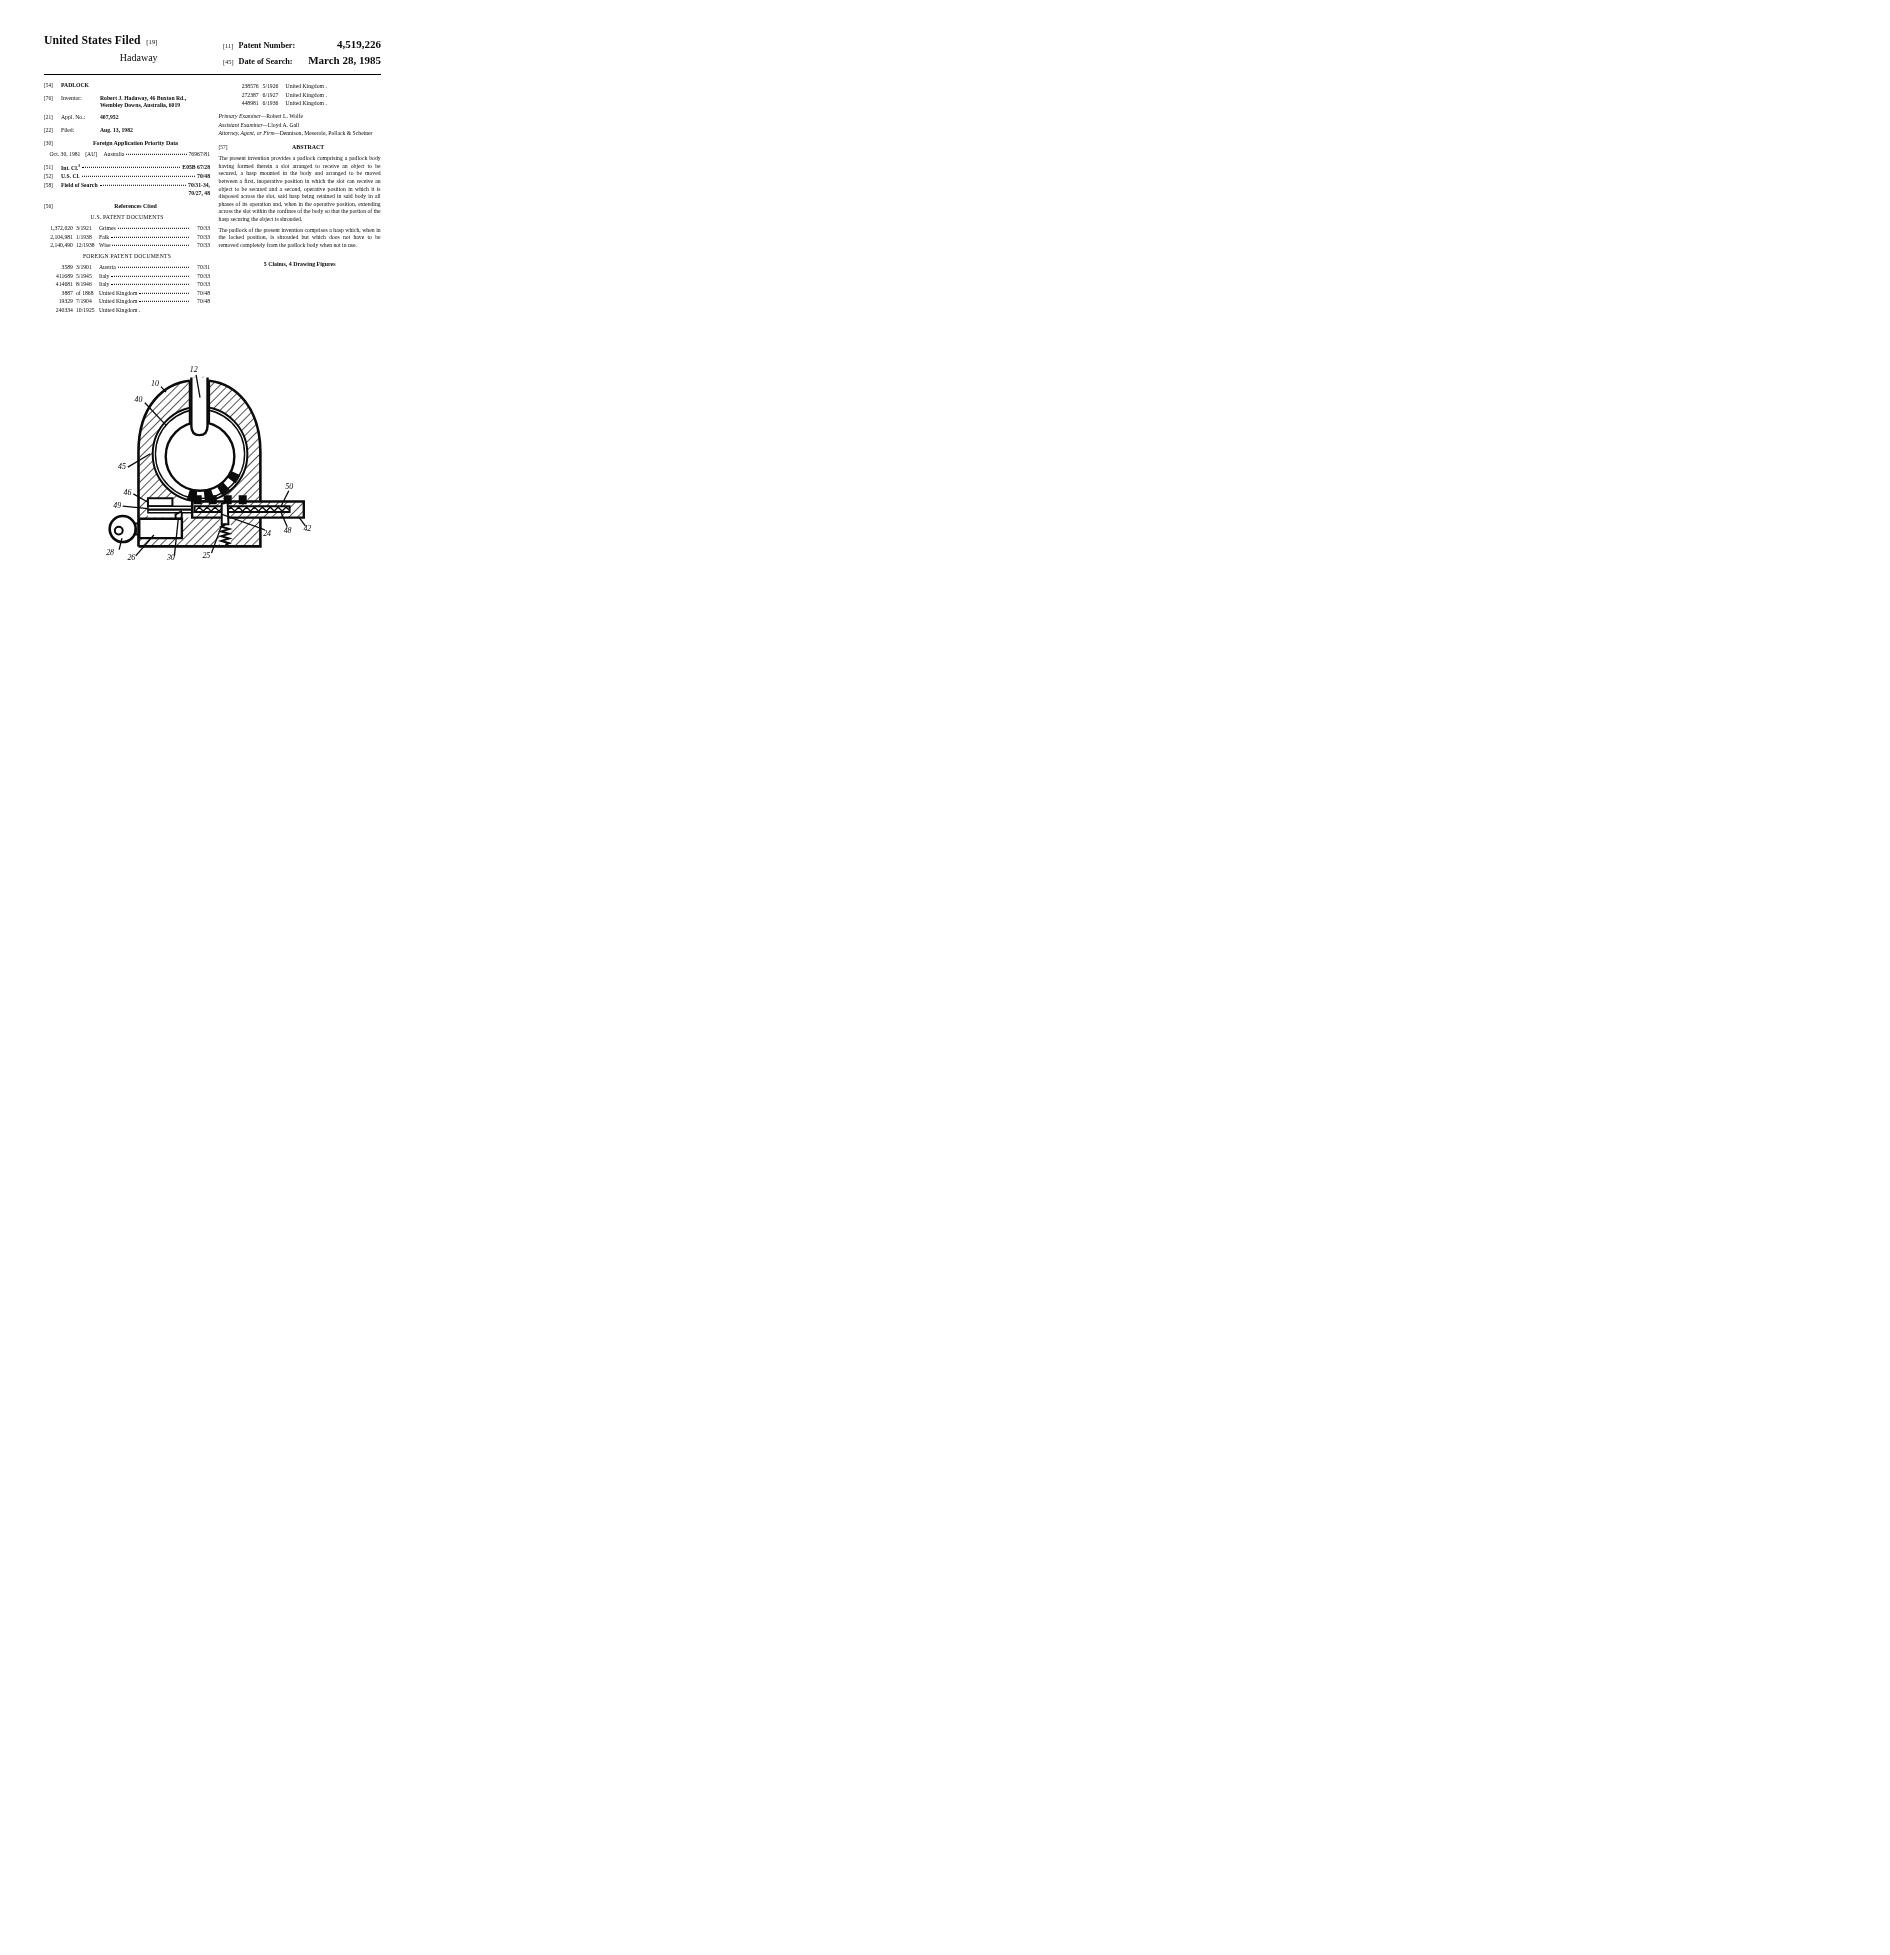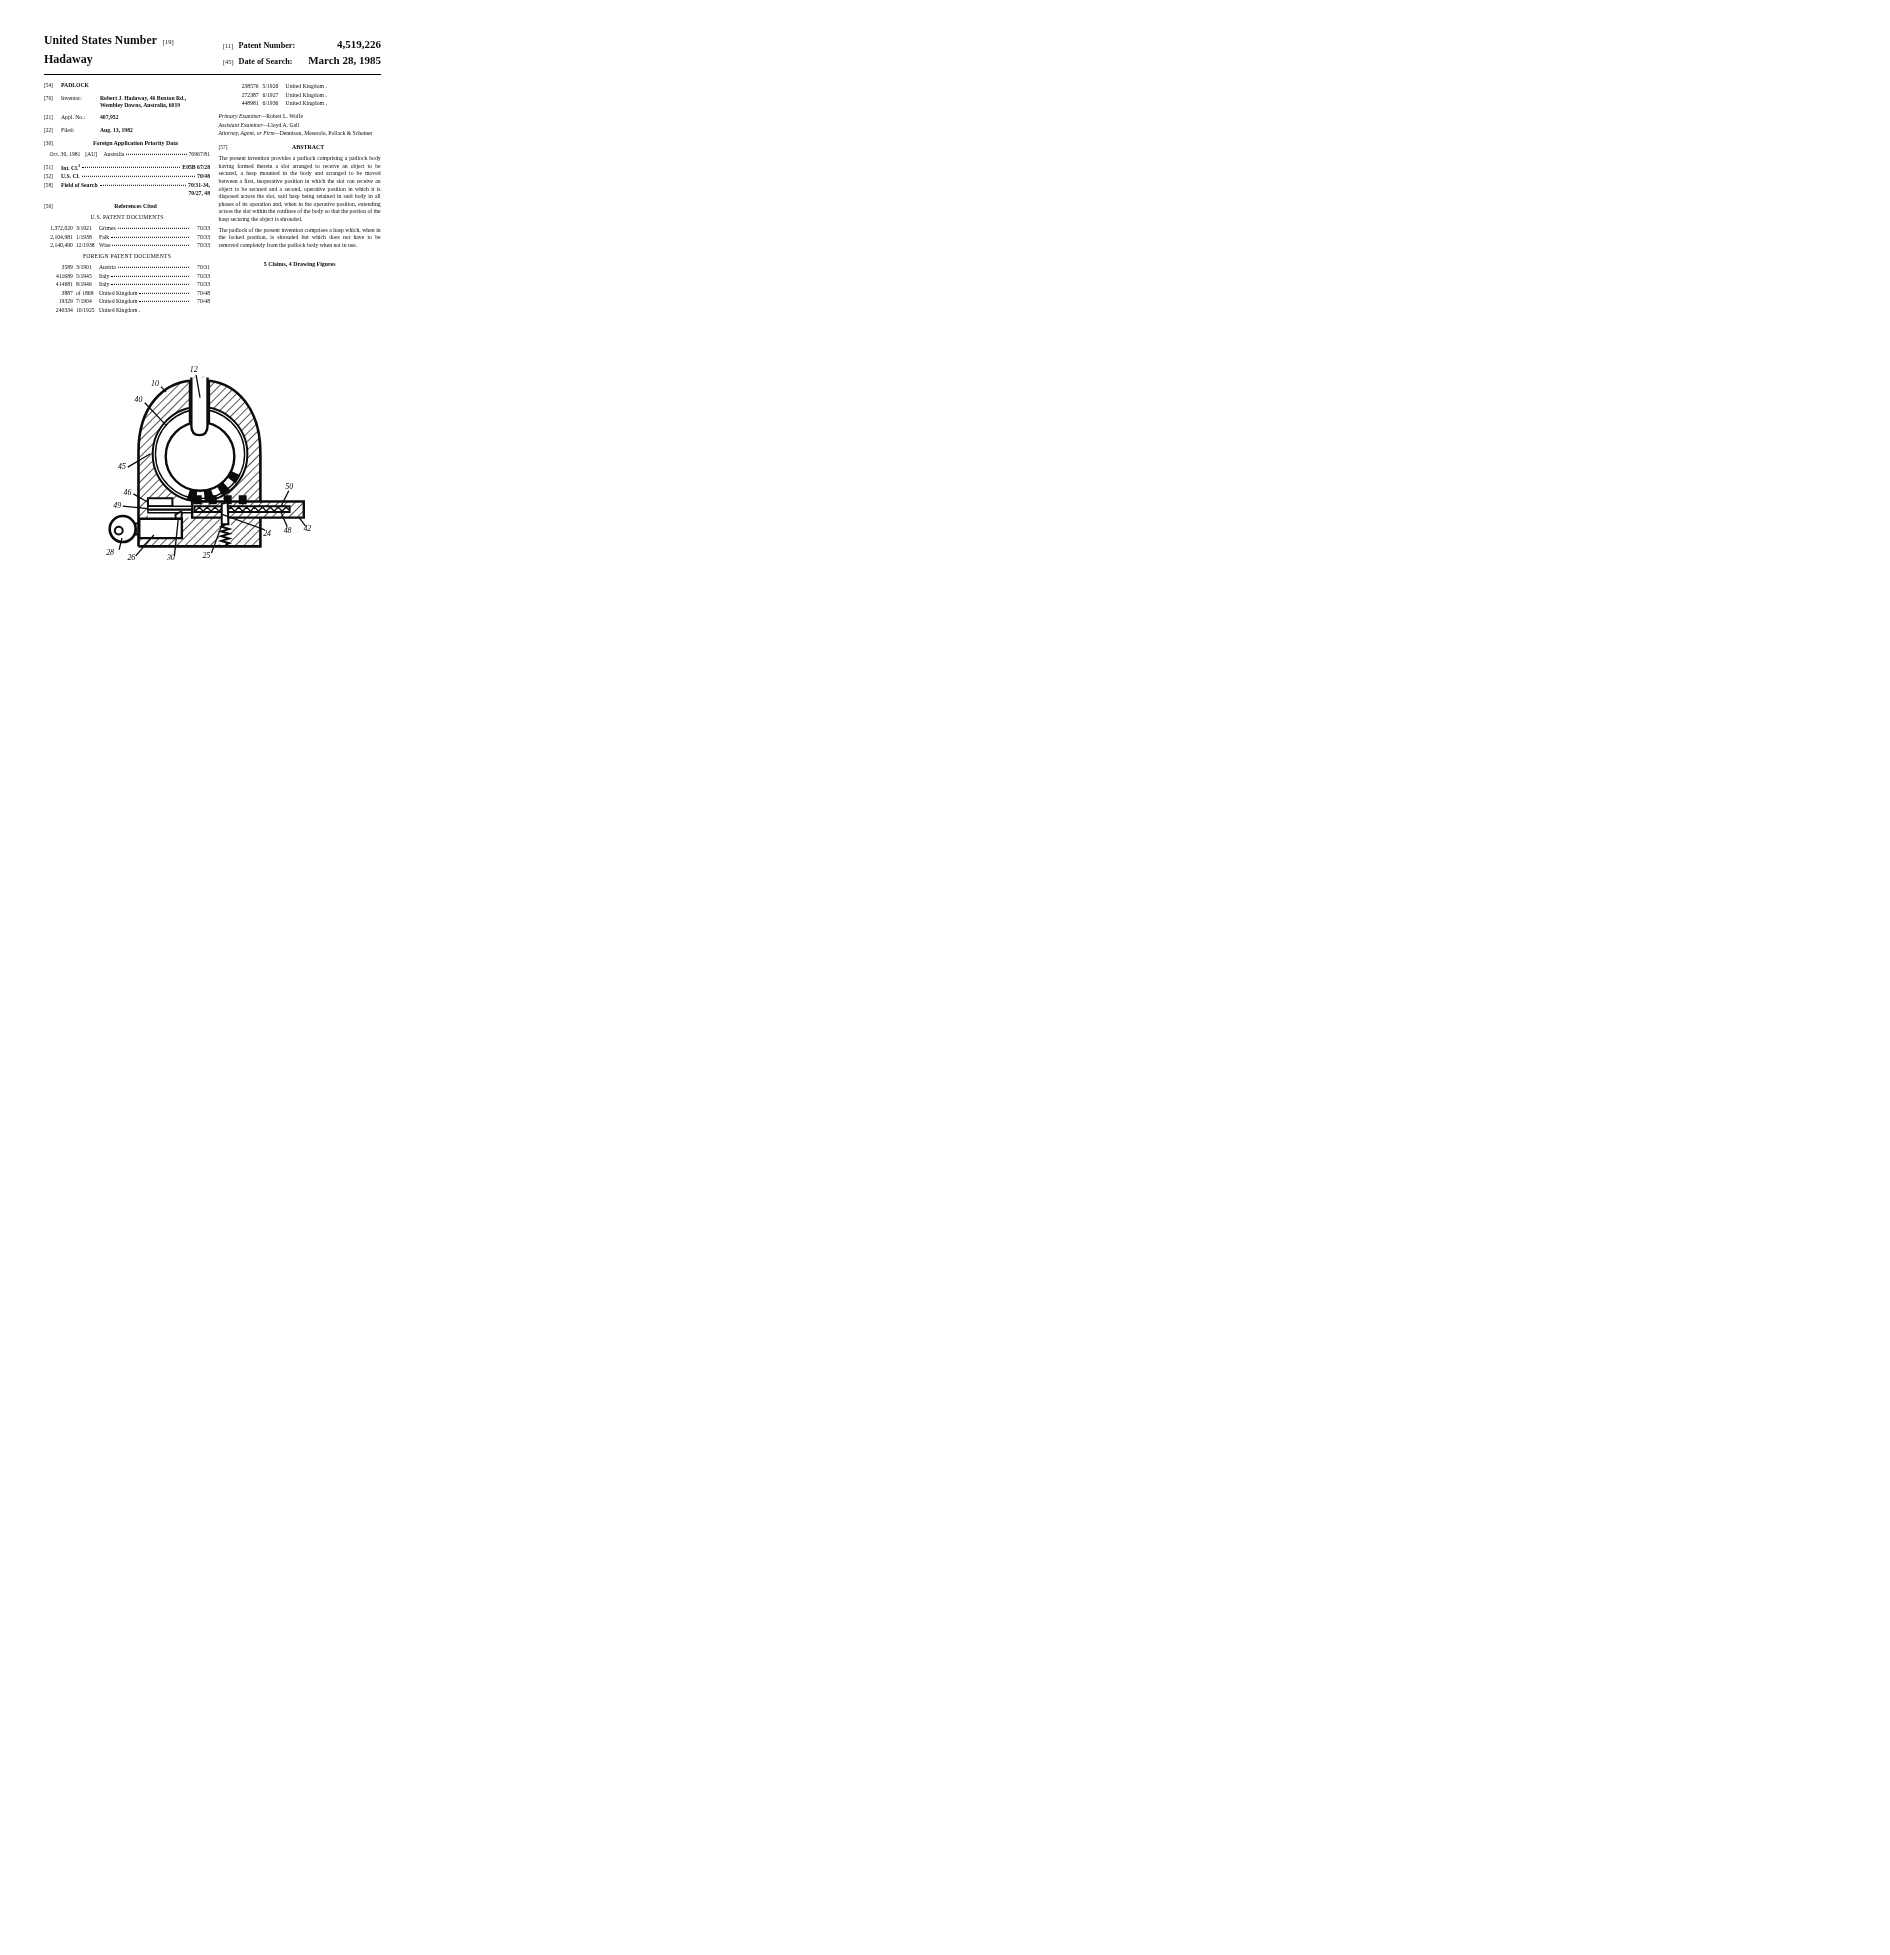--- a/index.html
+++ b/index.html
@@ -6,21 +6,21 @@
   .page{
     width:422px;height:621px;background:#fff;color:#0b0b0b;
     font-family:"Liberation Serif", serif;
     position:relative;box-sizing:border-box;
     padding:34px 41px 0 44px;overflow:hidden;
   }
   
   .masthead{display:flex;justify-content:space-between;align-items:flex-start;}
   .mh-title{font-size:11.7px;font-weight:bold;letter-spacing:0.1px;white-space:nowrap;}
   .mh-title .b19{font-size:6.6px;font-weight:normal;margin-left:5.5px;}
-  .mh-surname{font-size:12px;font-weight:bold;margin-top:4.7px;}
+  .mh-surname{font-size:10px;font-weight:normal;margin-top:4.7px;text-align:right;}
   .mh-right{width:158px;font-size:7.4px;margin-top:4px;}
   .mh-row{display:grid;grid-template-columns:15.6px 1fr auto;align-items:baseline;margin-bottom:3.5px;}
   .mh-bracket{font-size:6.3px;}
   .mh-label{font-weight:bold;font-size:8.2px;}
   .mh-value{font-weight:bold;font-size:11px;text-align:right;}
   .rule{border-top:1.6px solid #000;margin-top:4.7px;}
   
   .columns{display:grid;grid-template-columns:166px 162px;column-gap:8.6px;margin-top:7.8px;
            font-size:5.7px;line-height:1.32;}
   .r{display:grid;grid-template-columns:17px 1fr;margin-bottom:4.7px;}
@@ -53,21 +53,21 @@
   svg line, svg path, svg circle, svg rect, svg polyline, svg polygon{vector-effect:non-scaling-stroke;}
 </style>
 </head>
 <body>
 
 <div class="page">
 
   <div class="masthead">
     <div>
       <div class="mh-title">
-        <span>United States Number</span><span class="b19">[19]</span>
+        <span>United States Filed</span><span class="b19">[19]</span>
       </div>
       <div class="mh-surname">Hadaway</div>
     </div>
     <div class="mh-right">
       <div class="mh-row">
         <span class="mh-bracket">[11]</span>
         <span class="mh-label">Patent Number:</span>
         <span class="mh-value">4,519,226</span>
       </div>
       <div class="mh-row">

